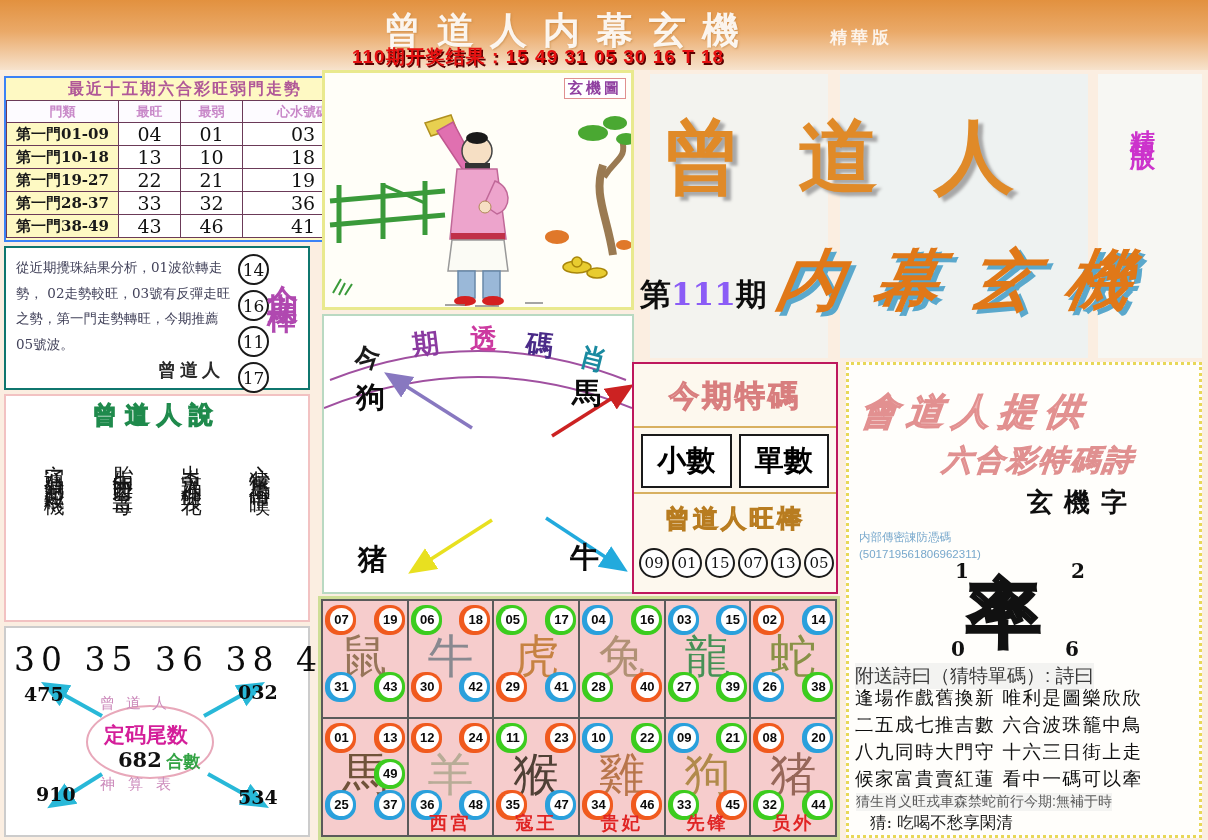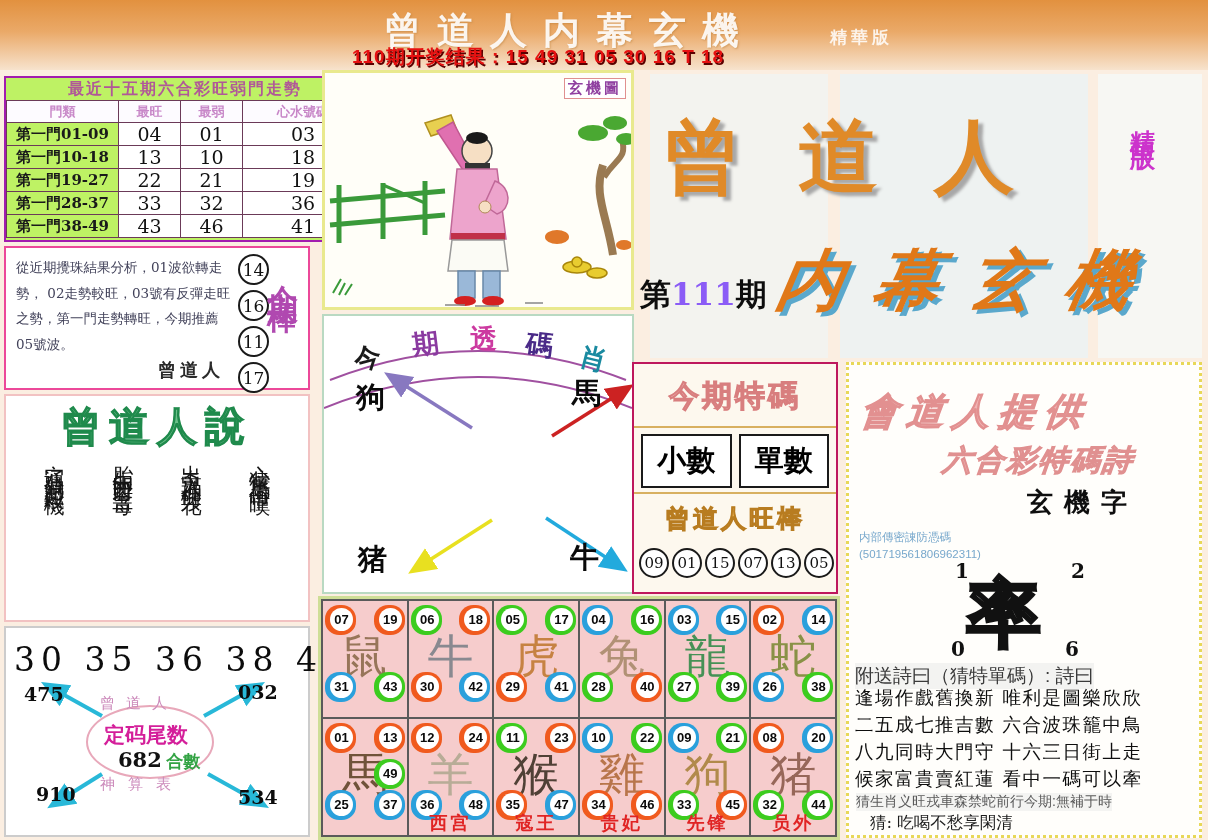--- a/index.html
+++ b/index.html
@@ -12,47 +12,47 @@
   .header-title { position:absolute; left:384px; top:6px; font-size:37px; font-weight:bold;
             font-family:"DejaVu Serif",serif; color:rgba(255,255,255,.9); letter-spacing:16px;
             text-shadow:1px 1px 2px rgba(190,130,60,.55); white-space:nowrap; }
   .header-edition { position:absolute; left:830px; top:26px; font-size:17px; letter-spacing:4px;
             color:rgba(255,255,255,.85); font-weight:bold; }
   .result-line { position:absolute; left:352px; top:44px; font-size:19px; font-weight:bold;
             color:#e61010; letter-spacing:1px; text-shadow:1.5px 1.5px 0 #5a0000; white-space:nowrap; }
 
   
   .trend-box { position:absolute; left:4px; top:76px; width:362px; height:166px;
-            border:2px solid #a21caf; background:#bef264; }
+            border:2px solid #3b82f6; background:#fef9c3; }
   .trend-title { text-align:center; font-family:"DejaVu Serif",serif; font-weight:bold;
             font-size:16px; color:#b05898; letter-spacing:2px; padding-top:1px; }
   .trend-box table { width:100%; border-collapse:collapse; table-layout:fixed; }
   .trend-box th, .trend-box td { border:1px solid #6b3a58; text-align:center; height:22px; }
   .trend-box th { color:#c887c8; font-size:13px; font-weight:bold; background:#fdfbff; }
   .trend-box td.lab { font-family:"DejaVu Serif",serif; font-weight:bold; font-size:15px; color:#1a1a1a; }
   .trend-box td.num { font-family:"DejaVu Serif",serif; font-size:19px; color:#111; background:#fff; }
   .trend-box col.c0{width:112px;} .trend-box col.c1{width:62px;} .trend-box col.c2{width:62px;}
 
   .analysis-box { position:absolute; left:4px; top:246px; width:306px; height:144px;
-            border:2px solid #ec4899; background:#fff; }
+            border:2px solid #0f766e; background:#fff; }
   .analysis-text { position:absolute; left:10px; top:7px; width:218px; font-size:13.5px;
             line-height:1.9; color:#42425a; font-family:"DejaVu Serif",serif; }
   .analysis-sign { position:absolute; left:152px; top:110px; font-size:18px; font-weight:bold;
             color:#2a2a2a; font-family:"DejaVu Serif",serif; letter-spacing:4px; }
   .recommend-numbers { position:absolute; left:232px; top:6px; display:flex; flex-direction:column; gap:5px; }
   .circle-num { width:31px; height:31px; border:2px solid #1a1a1a; border-radius:50%;
             display:flex; align-items:center; justify-content:center;
             font-family:"DejaVu Serif",serif; font-size:17px; color:#111; background:#fff; }
   .recommend-title { position:absolute; right:4px; top:12px; writing-mode:vertical-rl;
             font-size:31px; font-weight:bold; color:#b048b0; letter-spacing:9px;
             font-family:"DejaVu Serif",serif; }
 
   .say-box { position:absolute; left:4px; top:394px; width:306px; height:228px;
             border:2px solid #f2c2c2; background:#fff; }
-  .say-title { text-align:center; margin-top:3px; font-size:40px; font-weight:bold;
+  .say-title { text-align:center; margin-top:3px; font-size:24px; font-weight:bold;
             font-family:"DejaVu Serif",serif; color:#6cc08a; -webkit-text-stroke:1.2px #1f8a4c;
             letter-spacing:8px; }
   .say-columns { position:absolute; left:0; top:52px; width:100%; height:172px;
             display:flex; justify-content:space-around; padding:0 14px; }
   .say-col { writing-mode:vertical-rl; font-size:21px; font-family:"DejaVu Serif",serif;
             color:#141414; letter-spacing:5px; }
 
   .tail-box { position:absolute; left:4px; top:626px; width:306px; height:211px;
             border:2px solid #cccccc; background:#fff; }
   .tail-numbers { position:absolute; left:8px; top:12px; font-size:33px; letter-spacing:6px;

